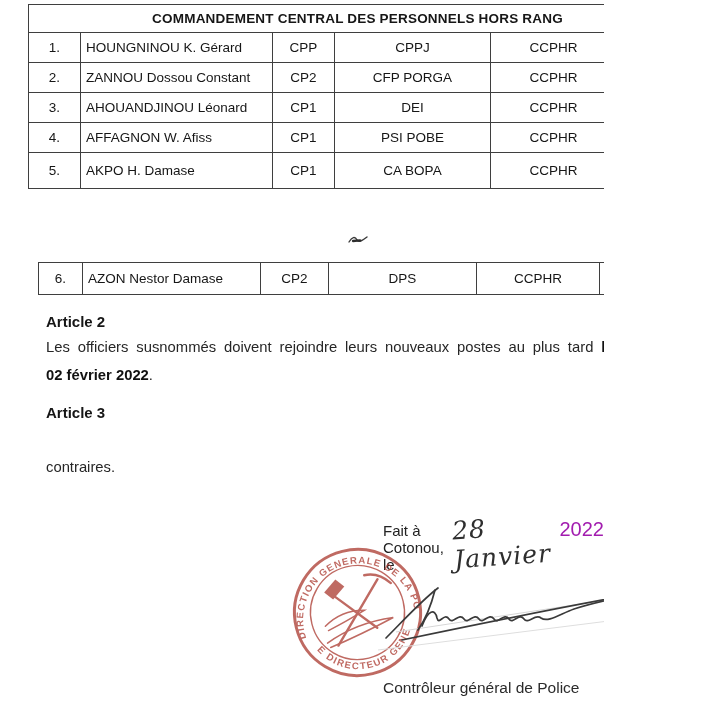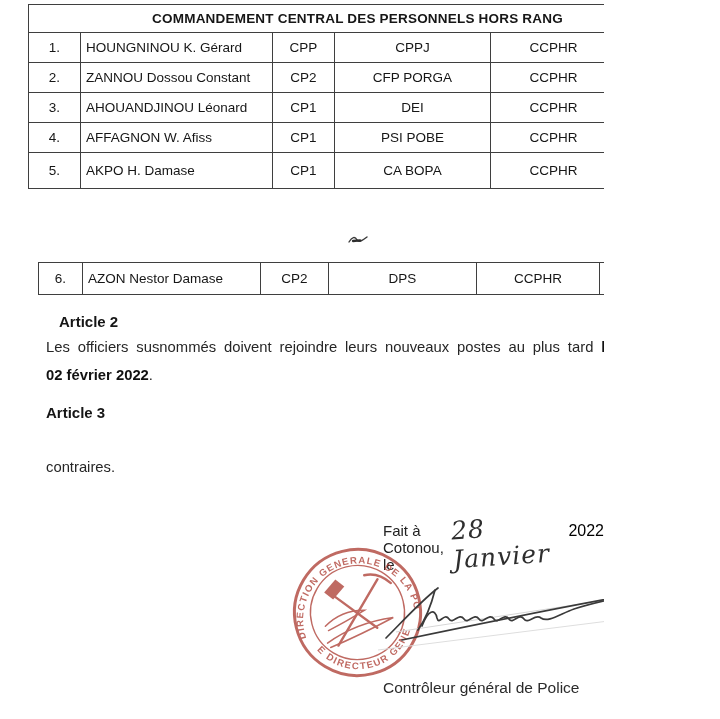--- a/index.html
+++ b/index.html
@@ -27,37 +27,37 @@
     white-space:normal;padding:0 3px;
   }
   .tbl-main tr.r{height:30px;}
   .tbl-main tr.r-last{height:36px;}
   .tbl-extra tr.r{height:32px;}
   
   .art-h{position:absolute;left:46px;font-weight:bold;font-size:15px;color:#161616;}
   .art-line{position:absolute;left:46px;width:638px;font-size:14.8px;color:#262626;}
   .just{text-align:justify;text-align-last:justify;}
   .art-line b{color:#111;}
-  #a2h{top:313px;margin-left:13px;}
+  #a2h{top:313px;}
   #a2l1{top:339px;}
   #a2l2{top:367px;}
   #a3h{top:404px;}
   #a3l1{top:430px;}
   #a3l2{top:459px;}
   
   .date-line{
     position:absolute;left:383px;top:513px;display:flex;align-items:baseline;
     font-size:15px;color:#222;
   }
   .hand{
     font-family:"DejaVu Serif",serif;font-style:italic;font-size:25px;
     color:#2e2e2e;display:inline-block;transform:rotate(-4deg);
     margin:0 4px 0 6px;letter-spacing:1px;
   }
-  .year{font-size:16px;color:#000000;margin-left:16px;}
+  .year{font-size:20px;color:#a21caf;margin-left:6px;}
   .svg-abs{position:absolute;}
   #stamp{left:285px;top:540px;}
   #signature{left:378px;top:574px;}
   #squiggle{left:346px;top:232px;}
   .signer-name{
     position:absolute;left:404px;top:647px;font-weight:bold;font-size:18px;
     color:#141414;letter-spacing:.3px;
   }
   .signer-title{
     position:absolute;left:383px;top:679px;font-size:15.5px;color:#2b2b2b;

